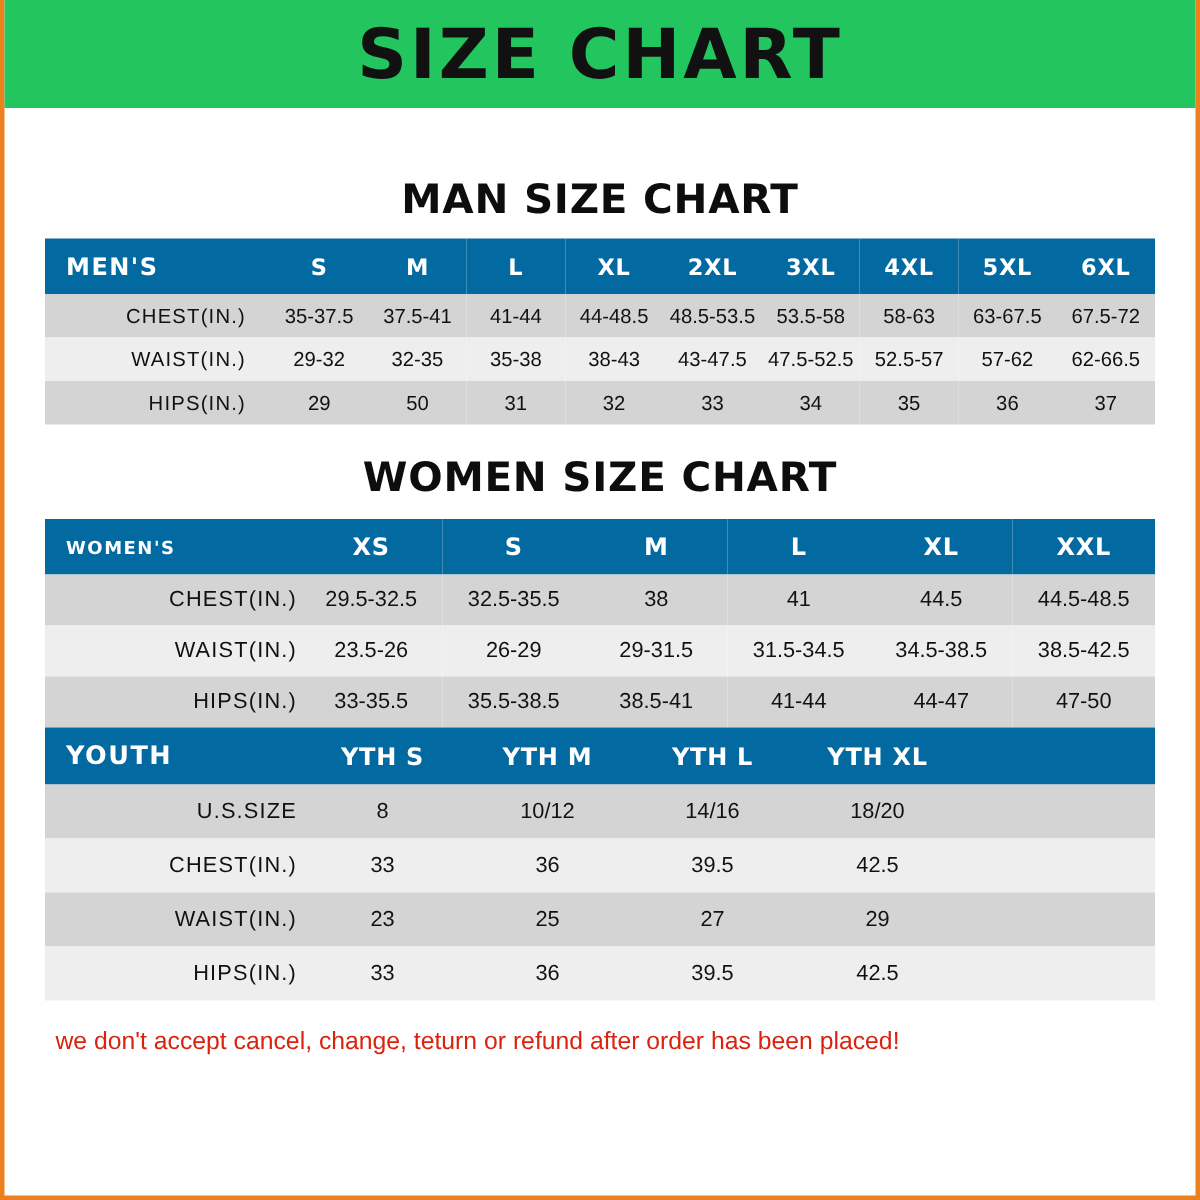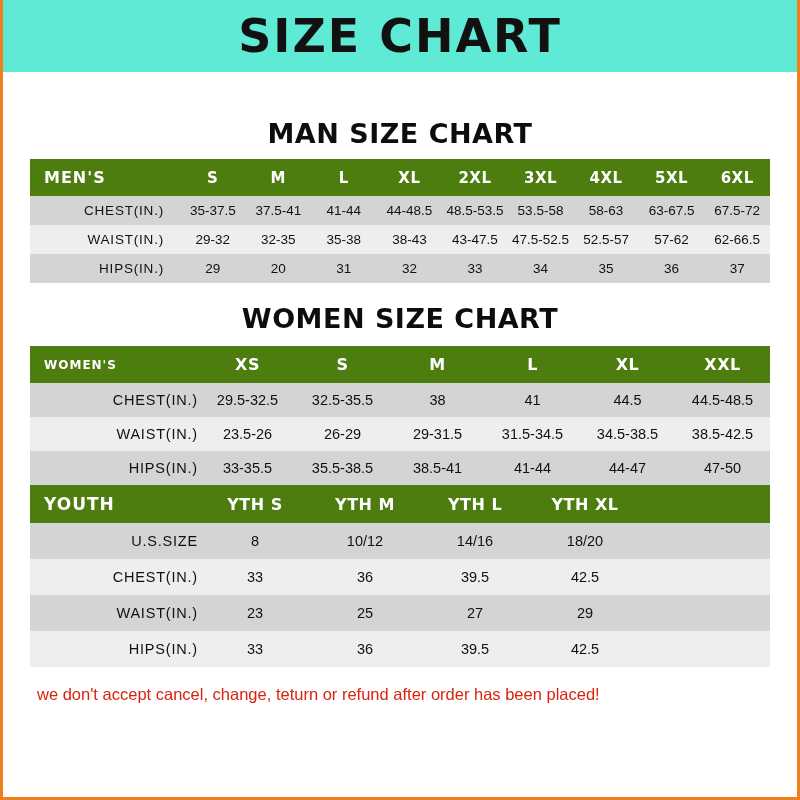--- a/index.html
+++ b/index.html
@@ -11,21 +11,21 @@
     overflow: hidden;
   }
   .page {
     width: 800px; height: 800px;
     position: relative;
     background: #ffffff;
     border: 3px solid #ee7f1d;
     border-top: none;
   }
   .header-band {
-    background: #5eead4;
+    background: #22c55e;
     height: 72px;
     display: flex;
     align-items: center;
     justify-content: center;
   }
   .header-title {
     font-family: "DejaVu Sans", sans-serif;
     font-weight: bold;
     font-size: 46px;
     letter-spacing: 2px;
@@ -48,21 +48,21 @@
   .wst { margin-top: 20px; margin-bottom: 12px; }
   .yst { margin-top: 22px; margin-bottom: 12px; }
 
   table.chart {
     width: 740px;
     margin: 0 auto;
     border-collapse: collapse;
     table-layout: fixed;
   }
   table.chart tr.head-row {
-    background: #4d7c0f;
+    background: #0369a1;
     color: #ffffff;
     border-radius: 14px;
   }
   table.chart tr.head-row th {
     font-family: "DejaVu Sans", sans-serif;
     font-weight: bold;
     padding: 9px 2px;
     text-align: center;
     font-size: 15px;
     letter-spacing: 0.5px;
@@ -155,21 +155,21 @@
           <td>38-43</td>
           <td>43-47.5</td>
           <td>47.5-52.5</td>
           <td>52.5-57</td>
           <td>57-62</td>
           <td>62-66.5</td>
         </tr>
         <tr class="band-dark">
           <td class="rowlabel">HIPS(IN.)</td>
           <td>29</td>
-          <td>20</td>
+          <td>50</td>
           <td>31</td>
           <td>32</td>
           <td>33</td>
           <td>34</td>
           <td>35</td>
           <td>36</td>
           <td>37</td>
         </tr>
       </tbody>
         </table>

